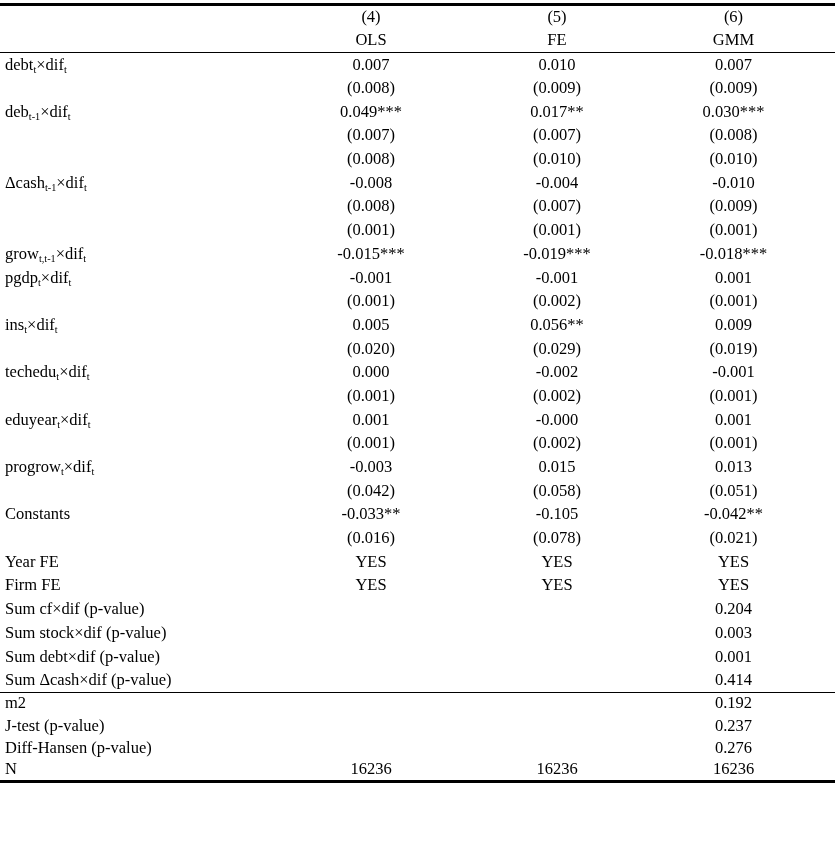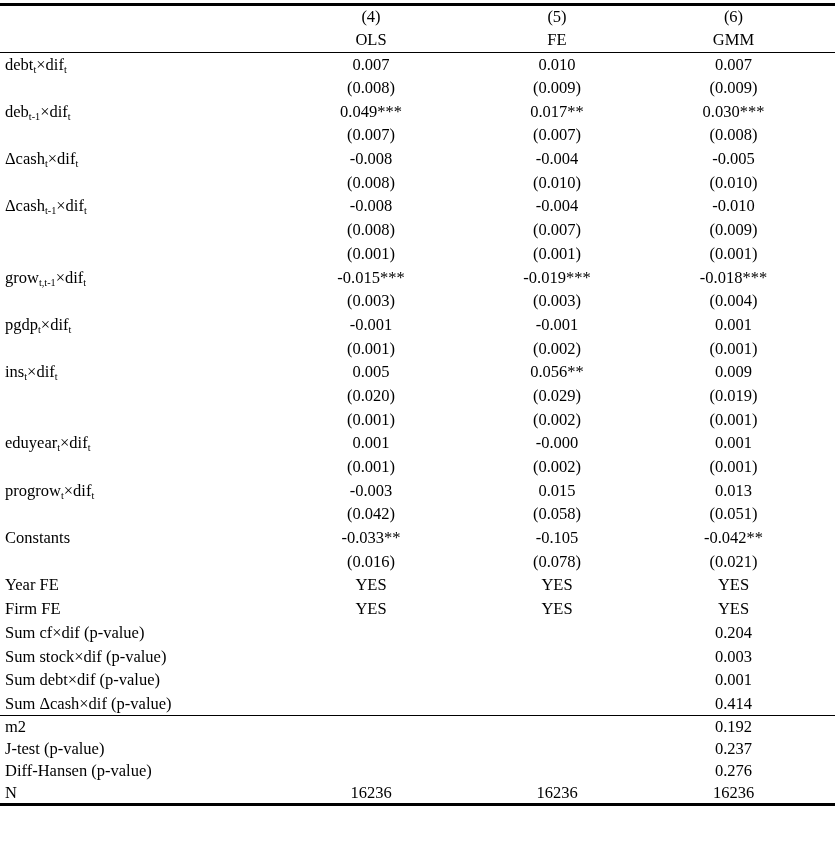--- a/index.html
+++ b/index.html
@@ -94,26 +94,20 @@
           <td class="val">0.017**</td>
           <td class="val">0.030***</td>
         </tr>
         <tr>
           <td class="lbl"></td>
           <td class="val">(0.007)</td>
           <td class="val">(0.007)</td>
           <td class="val">(0.008)</td>
         </tr>
         <tr>
-          <td class="lbl">Δcash<sub>t</sub>×dif<sub>t</sub></td>
-          <td class="val">-0.008</td>
-          <td class="val">-0.004</td>
-          <td class="val">-0.005</td>
-        </tr>
-        <tr>
           <td class="lbl"></td>
           <td class="val">(0.008)</td>
           <td class="val">(0.010)</td>
           <td class="val">(0.010)</td>
         </tr>
         <tr>
           <td class="lbl">Δcash<sub>t-1</sub>×dif<sub>t</sub></td>
           <td class="val">-0.008</td>
           <td class="val">-0.004</td>
           <td class="val">-0.010</td>
@@ -130,26 +124,20 @@
           <td class="val">(0.001)</td>
           <td class="val">(0.001)</td>
         </tr>
         <tr>
           <td class="lbl">grow<sub>t,t-1</sub>×dif<sub>t</sub></td>
           <td class="val">-0.015***</td>
           <td class="val">-0.019***</td>
           <td class="val">-0.018***</td>
         </tr>
         <tr>
-          <td class="lbl"></td>
-          <td class="val">(0.003)</td>
-          <td class="val">(0.003)</td>
-          <td class="val">(0.004)</td>
-        </tr>
-        <tr>
           <td class="lbl">pgdp<sub>t</sub>×dif<sub>t</sub></td>
           <td class="val">-0.001</td>
           <td class="val">-0.001</td>
           <td class="val">0.001</td>
         </tr>
         <tr>
           <td class="lbl"></td>
           <td class="val">(0.001)</td>
           <td class="val">(0.002)</td>
           <td class="val">(0.001)</td>
@@ -160,20 +148,26 @@
           <td class="val">0.056**</td>
           <td class="val">0.009</td>
         </tr>
         <tr>
           <td class="lbl"></td>
           <td class="val">(0.020)</td>
           <td class="val">(0.029)</td>
           <td class="val">(0.019)</td>
         </tr>
         <tr>
+          <td class="lbl">techedu<sub>t</sub>×dif<sub>t</sub></td>
+          <td class="val">0.000</td>
+          <td class="val">-0.002</td>
+          <td class="val">-0.001</td>
+        </tr>
+        <tr>
           <td class="lbl"></td>
           <td class="val">(0.001)</td>
           <td class="val">(0.002)</td>
           <td class="val">(0.001)</td>
         </tr>
         <tr>
           <td class="lbl">eduyear<sub>t</sub>×dif<sub>t</sub></td>
           <td class="val">0.001</td>
           <td class="val">-0.000</td>
           <td class="val">0.001</td>

